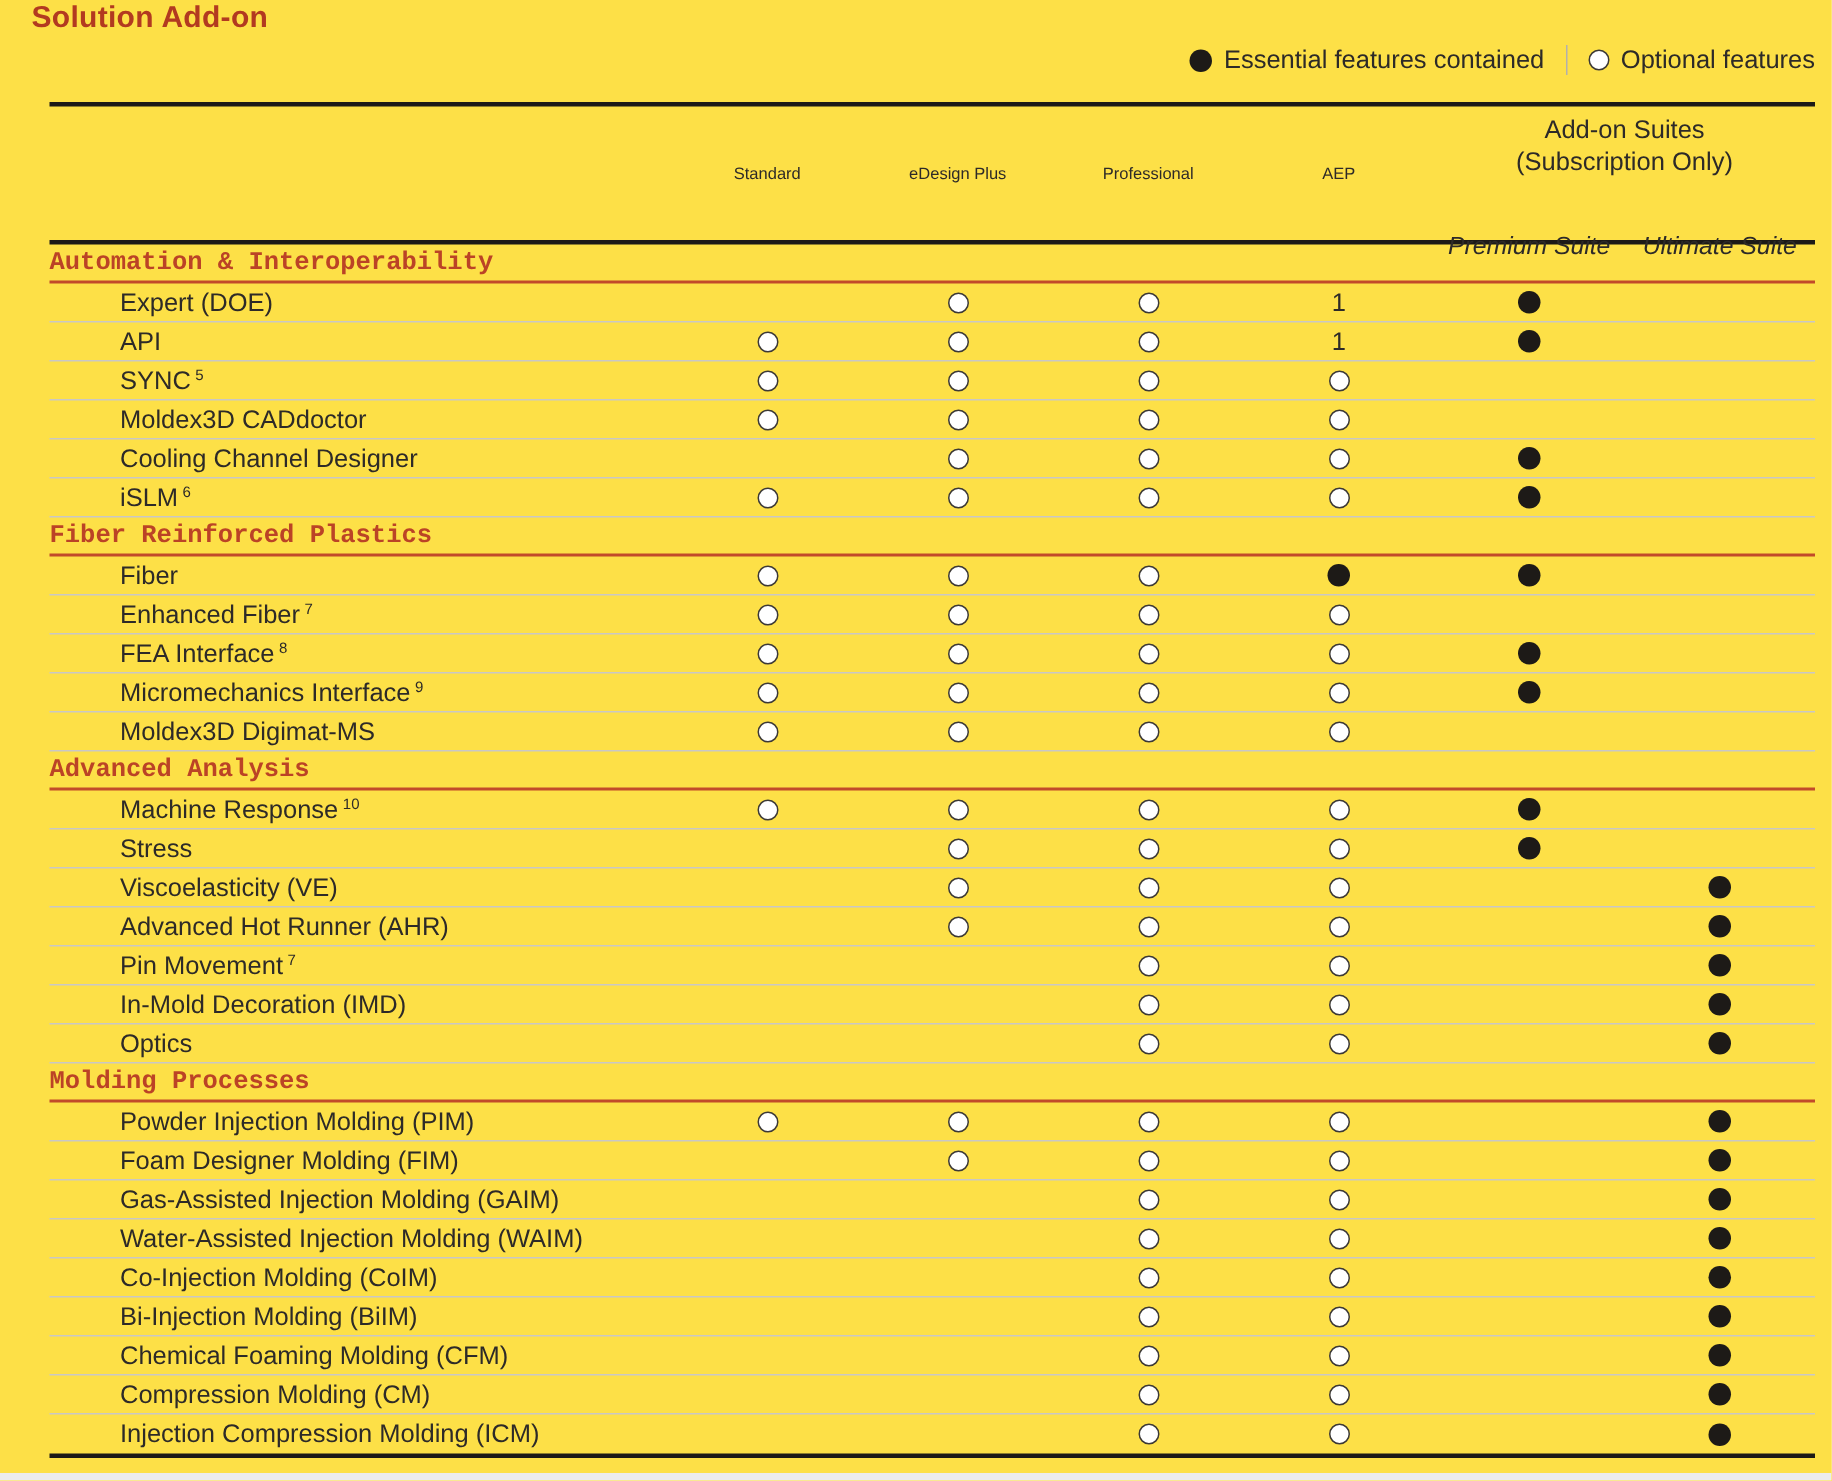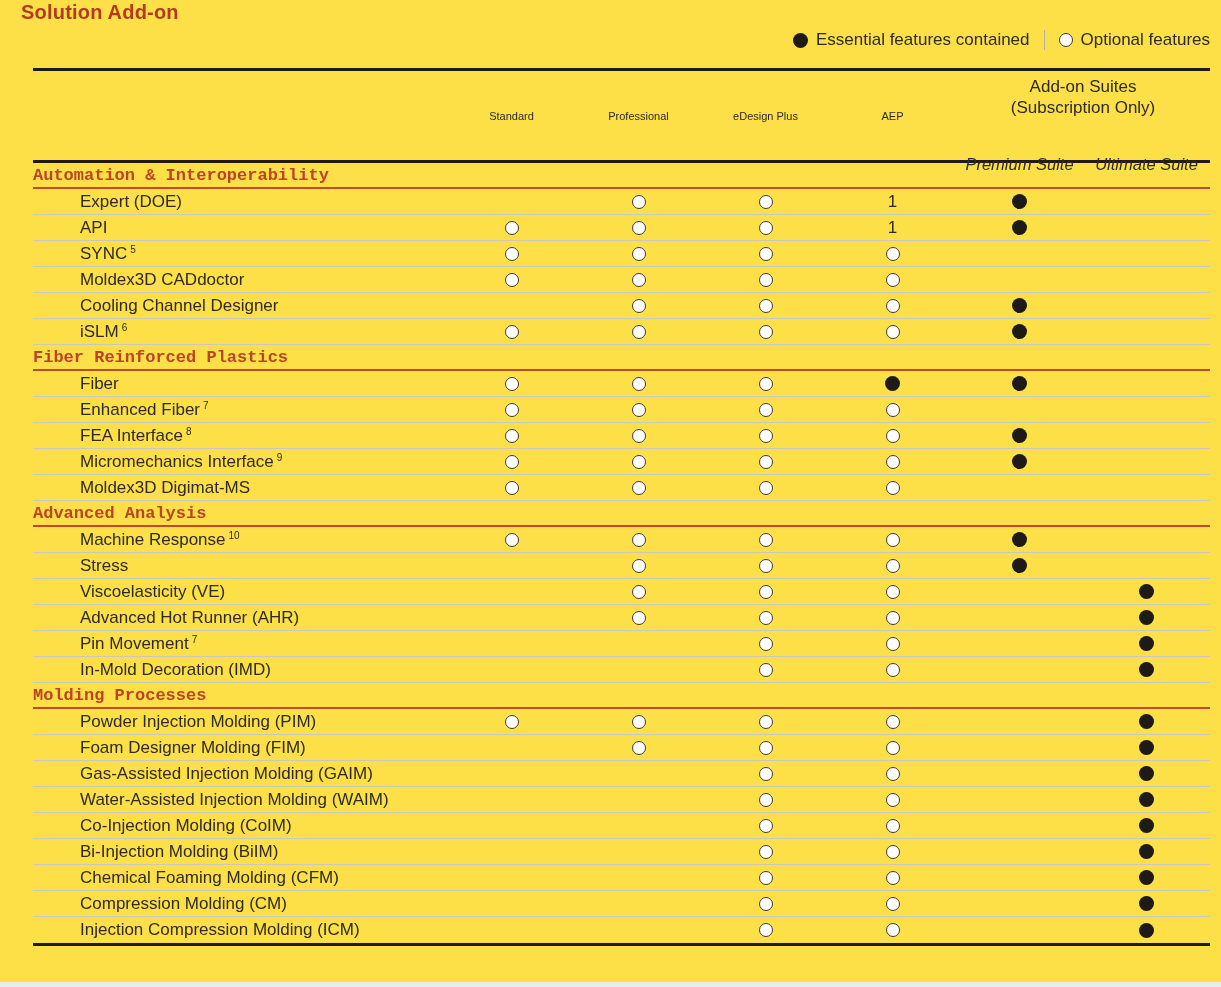--- a/index.html
+++ b/index.html
@@ -49,22 +49,22 @@
     <span class="sep"></span>
     <span class="dot-open"></span>
     <span>Optional features</span>
   </div>
 
   <div class="table">
     <div class="thead">
       <div class="label-spacer"></div>
       <div style="display:flex;" id="plan-cols">
           <div class="col-head">Standard</div>
+          <div class="col-head">eDesign Plus</div>
           <div class="col-head">Professional</div>
-          <div class="col-head">eDesign Plus</div>
           <div class="col-head">AEP</div>
         </div>
       <div class="addon-group">
         <div class="addon-titles">
           <div>Add-on Suites</div>
           <div>(Subscription Only)</div>
         </div>
         <div class="addon-underline"></div>
         <div class="addon-subrow" id="addon-subcols">
             <div class="addon-subcol">Premium Suite</div>
@@ -372,20 +372,35 @@
             <span class="dot-open"></span>
           </div>
           <div class="cell">
             <span class="dot-open"></span>
           </div>
           <div class="cell"></div>
           <div class="cell">
             <span class="dot-filled"></span>
           </div>
         </div>
+        <div class="feature-row">
+          <div class="feature-label"><span>Optics</span></div>
+          <div class="cell"></div>
+          <div class="cell"></div>
+          <div class="cell">
+            <span class="dot-open"></span>
+          </div>
+          <div class="cell">
+            <span class="dot-open"></span>
+          </div>
+          <div class="cell"></div>
+          <div class="cell">
+            <span class="dot-filled"></span>
+          </div>
+        </div>
         <div class="section-row">
           <div class="section-title">Molding Processes</div>
         </div>
         <div class="feature-row">
           <div class="feature-label"><span>Powder Injection Molding (PIM)</span></div>
           <div class="cell">
             <span class="dot-open"></span>
           </div>
           <div class="cell">
             <span class="dot-open"></span>

